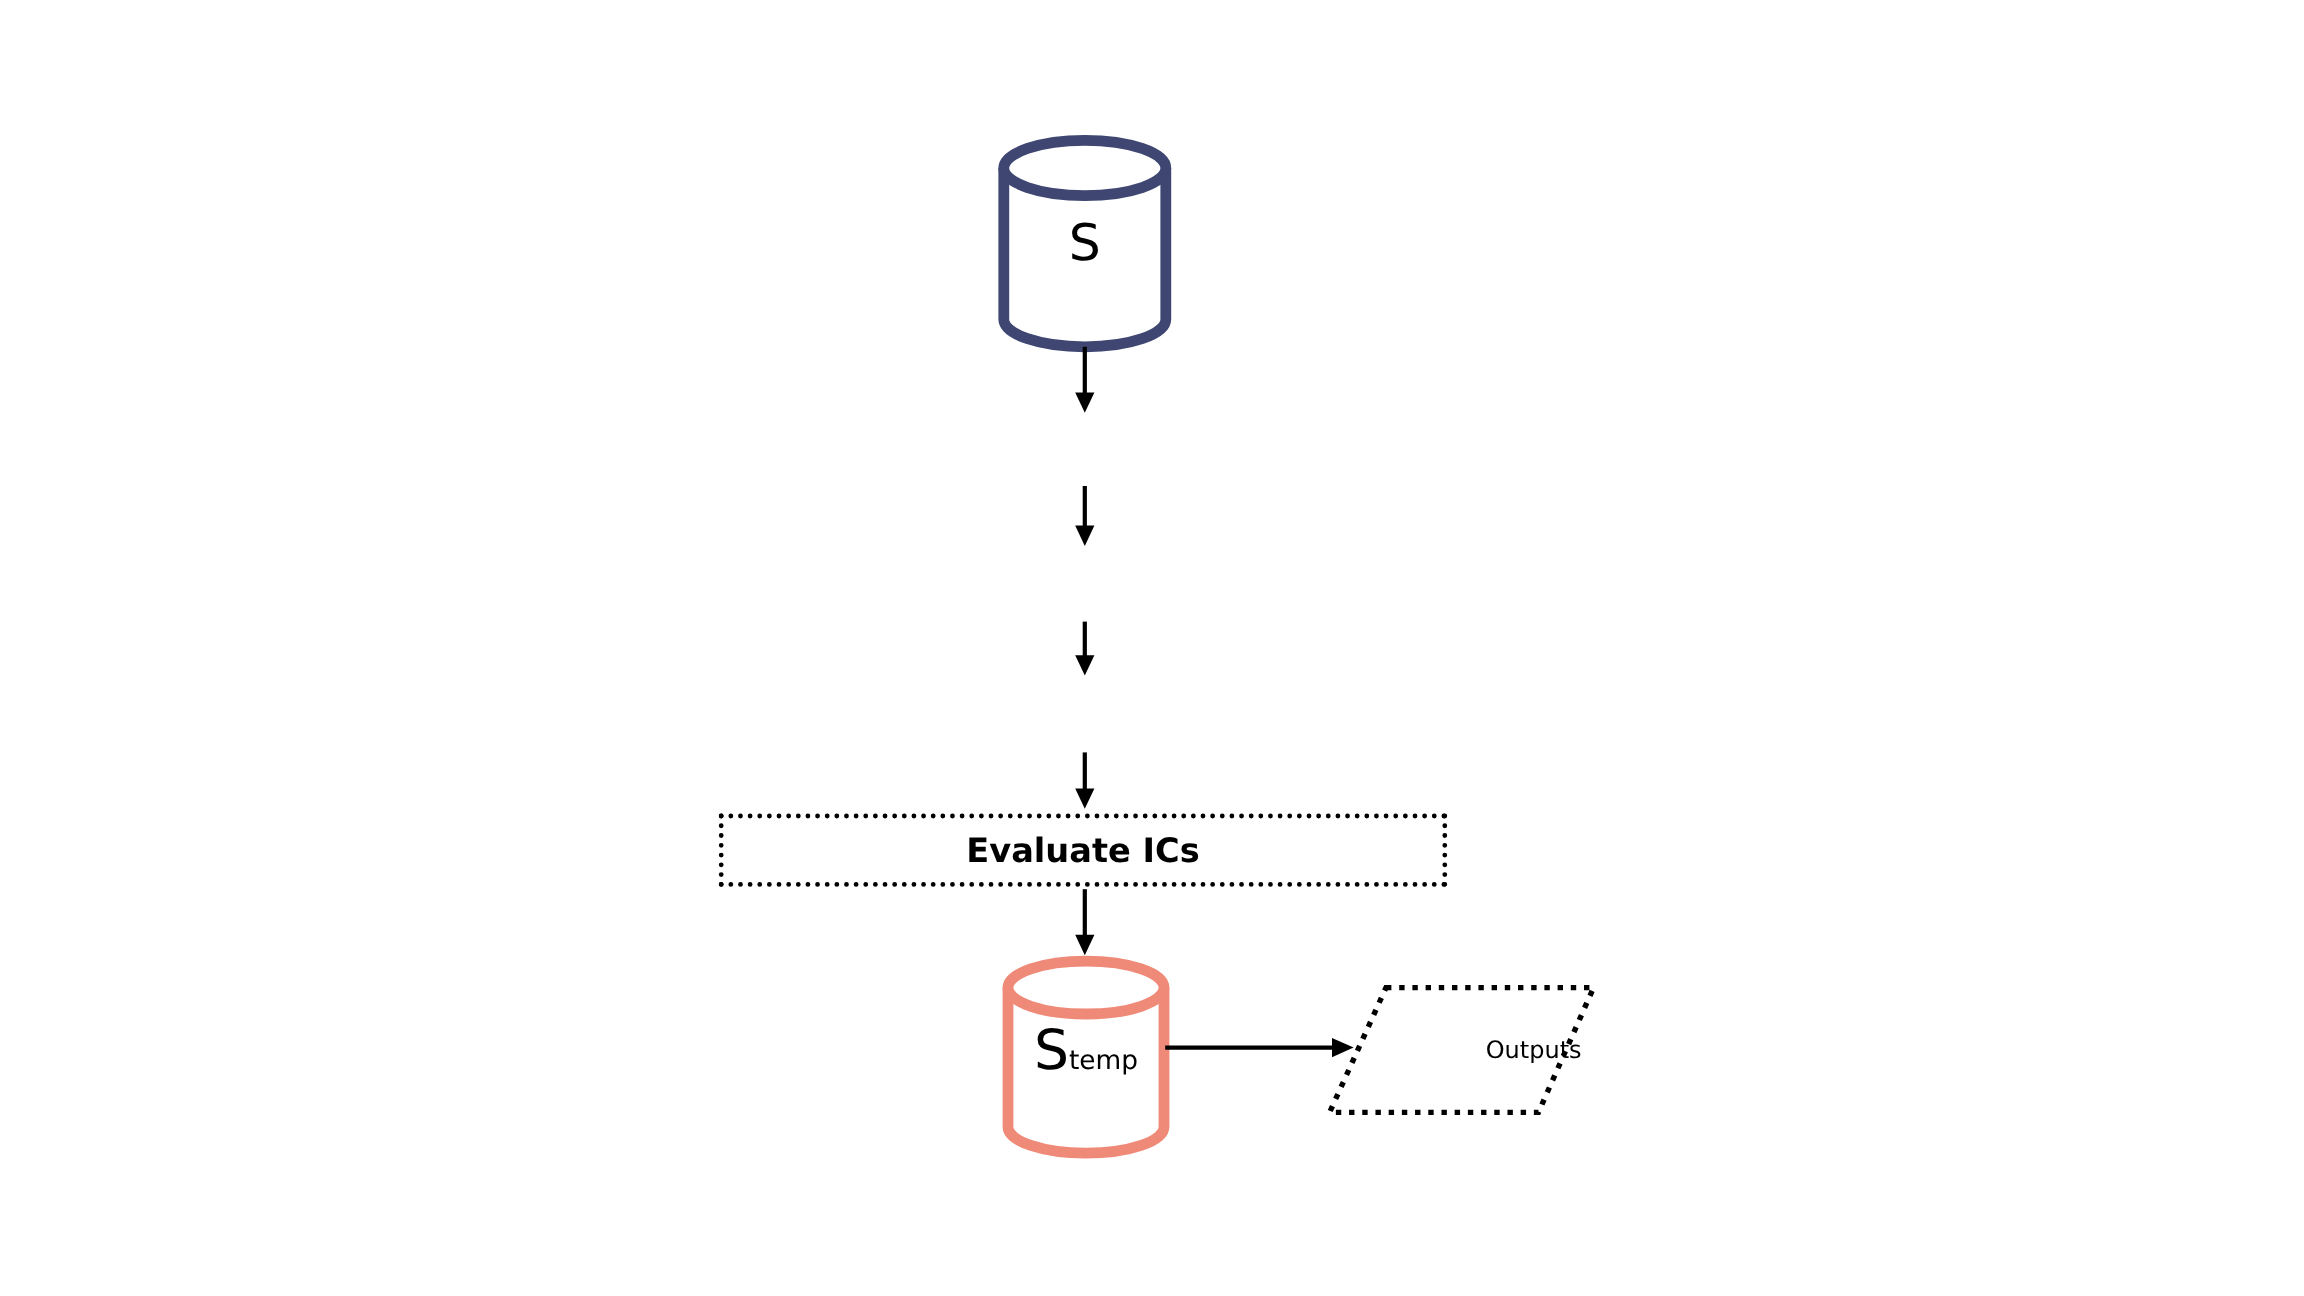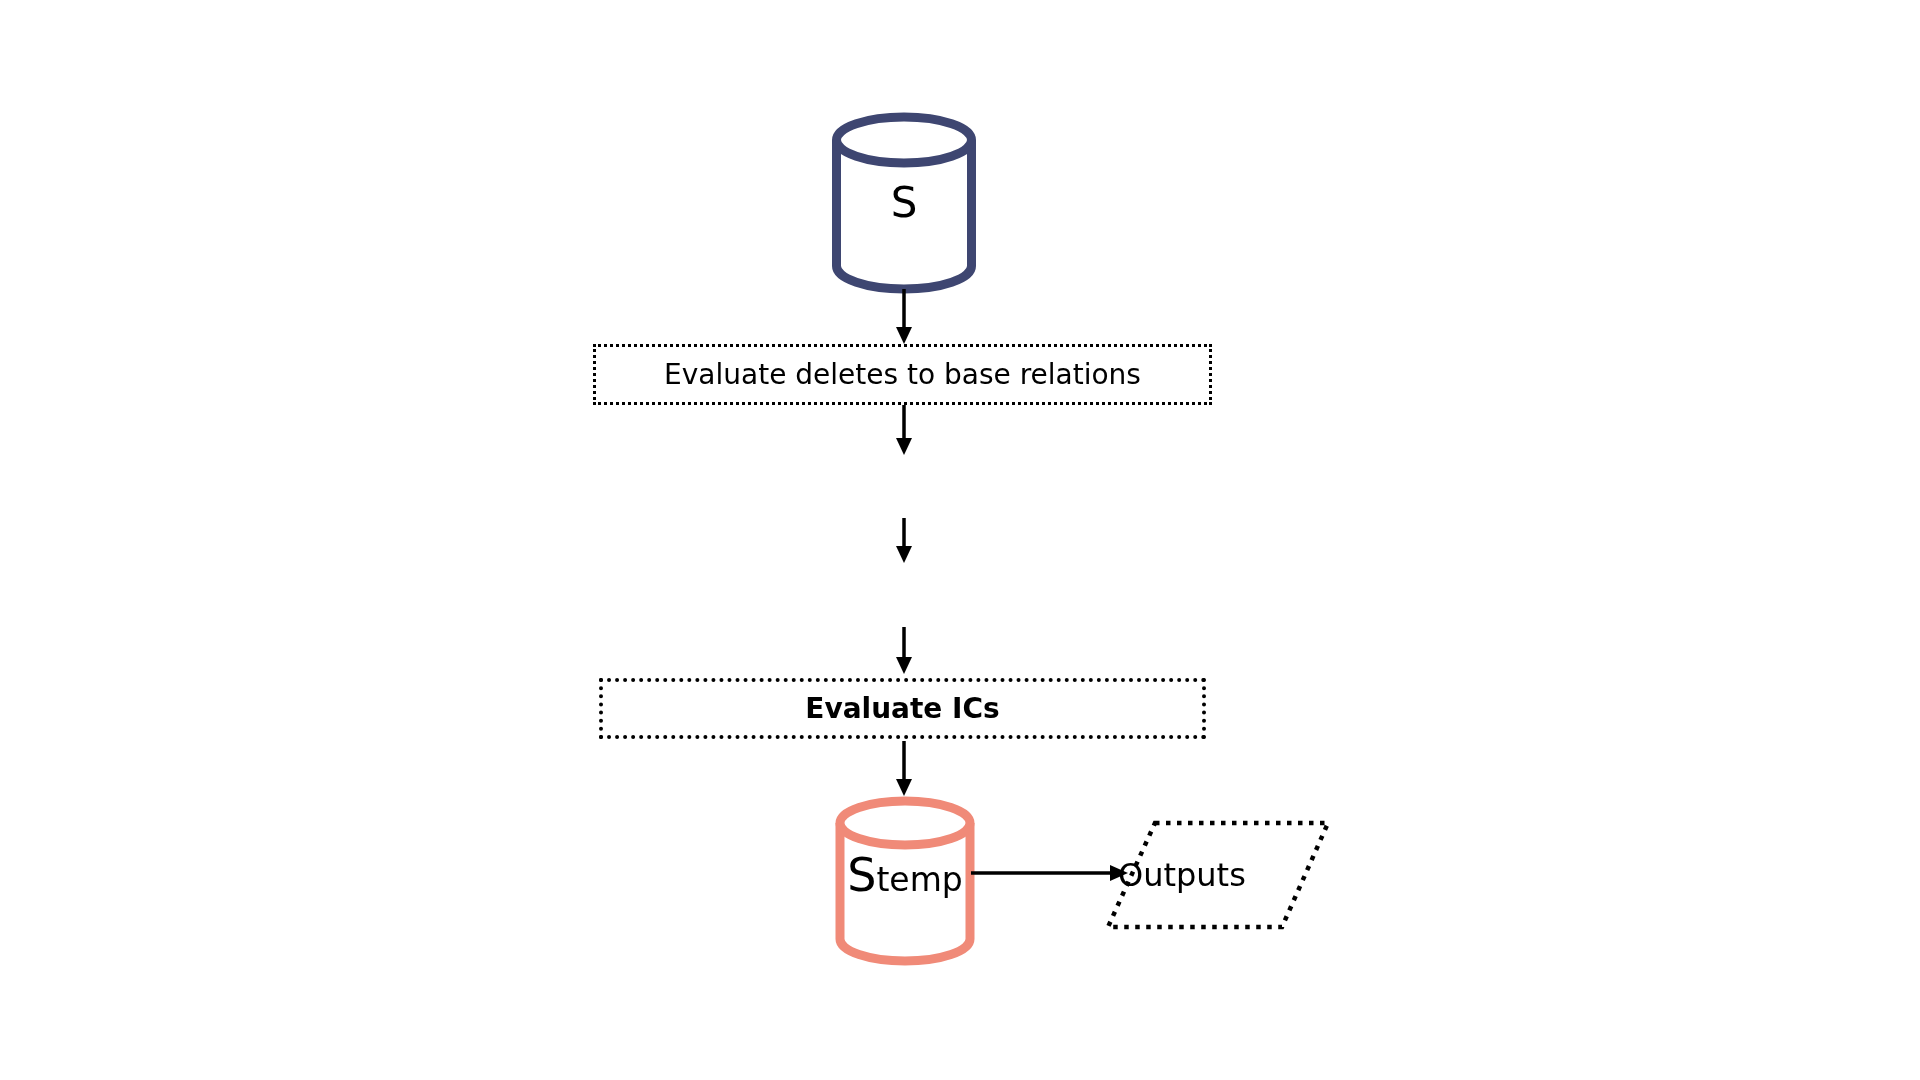--- a/index.html
+++ b/index.html
@@ -59,32 +59,32 @@
     top: 178px;
     font-size: 42px;
   }
   .db-label-temp {
     left: 825px;
     width: 160px;
     top: 848px;
     font-size: 46px;
   }
   .db-label-temp .sub {
-    font-size: 33px;
+    font-size: 22px;
   }
   .output-label {
     position: absolute;
     left: 1118px;
     top: 852px;
     width: 200px;
     height: 46px;
     display: flex;
     align-items: center;
-    justify-content: flex-start;
-    font-size: 32px;
+    justify-content: flex-end;
+    font-size: 20px;
   }
 </style>
 </head>
 <body>
 
 <div class="canvas">
 
   <svg class="diagram-svg" viewBox="0 0 1920 1080" xmlns="http://www.w3.org/2000/svg">
 
     <g stroke="#3e4671" stroke-width="9" fill="#ffffff">
@@ -120,23 +120,20 @@
         <line x1="904" y1="741" x2="904" y2="781"></line>
         <polygon points="896,779 912,779 904,796" stroke="none"></polygon>
       </g>
       <g>
         <line x1="971" y1="873" x2="1112" y2="873"></line>
         <polygon points="1110,865 1110,881 1128,873" stroke="none"></polygon>
       </g>
     </g>
   </svg>
 
-  <div class="step-box box-1">
-    <span>Evaluate deletes to base relations</span>
-  </div>
   <div class="step-box narrow box-4">
     <span>Evaluate ICs</span>
   </div>
 
   <div class="db-label db-label-source">
     <span>S</span>
   </div>
   <div class="db-label db-label-temp">
     <span>S</span>
       <span class="sub">temp</span>

